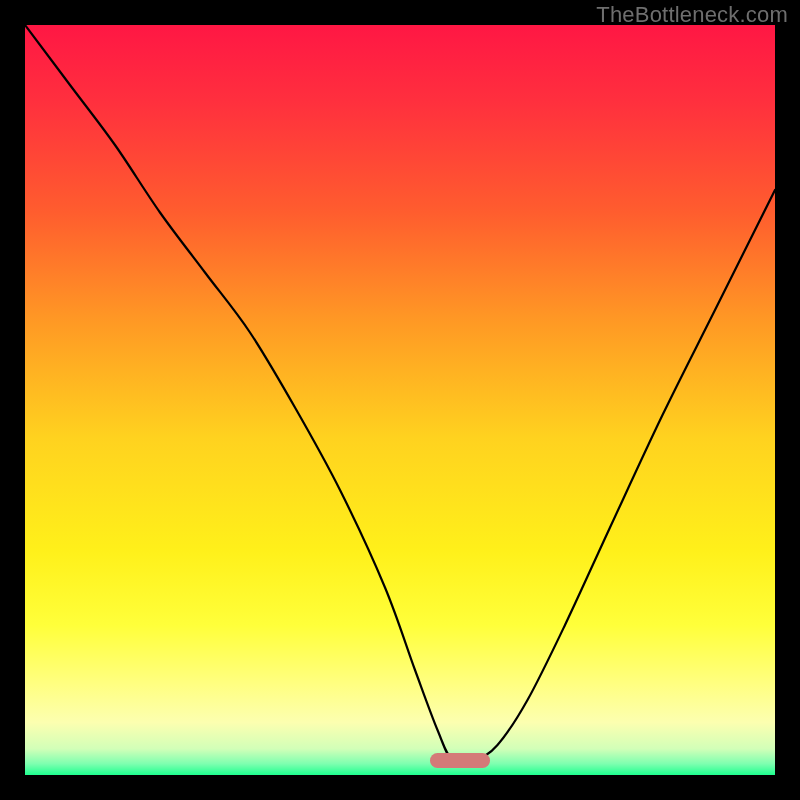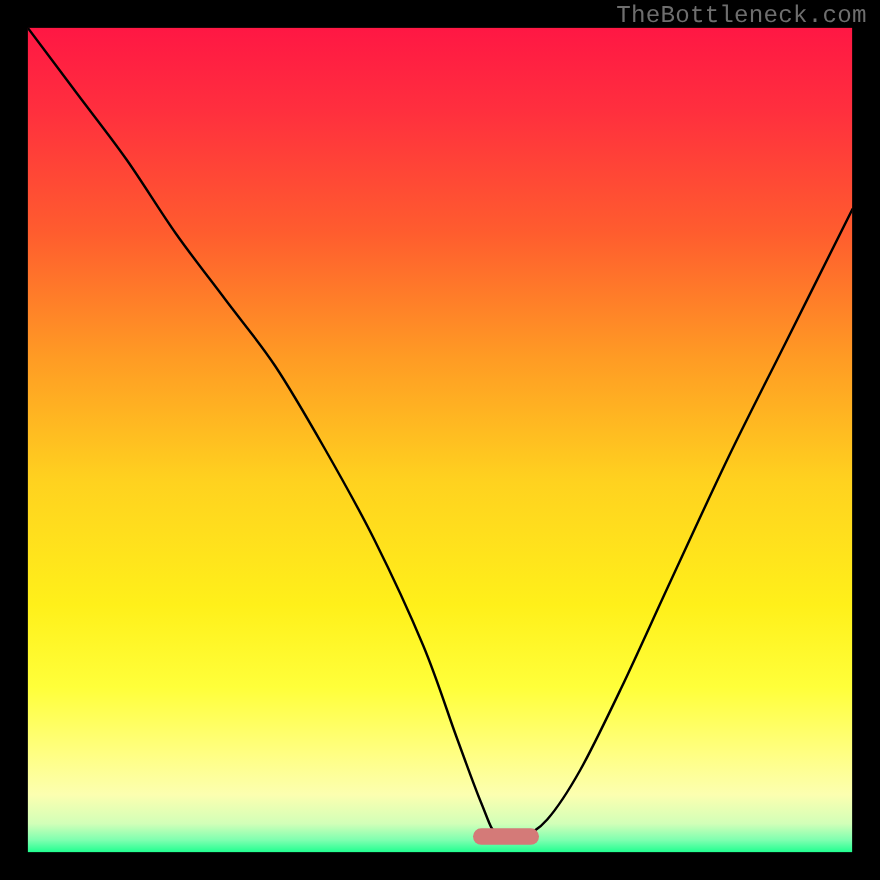--- a/index.html
+++ b/index.html
@@ -25,21 +25,21 @@
     overflow: hidden;
   }
   .gradient {
     position: absolute;
     inset: 0;
   }
   .watermark {
     position: absolute;
     top: 2px;
     right: 12px;
-    font-family: Liberation Mono, monospace;
+    font-family: Liberation Sans, sans-serif;
     font-size: 22px;
     font-weight: 500;
     color: #6e6e6e;
     letter-spacing: 0.2px;
   }
   .marker {
     position: absolute;
     border-radius: 999px;
   }
   svg.curve {

